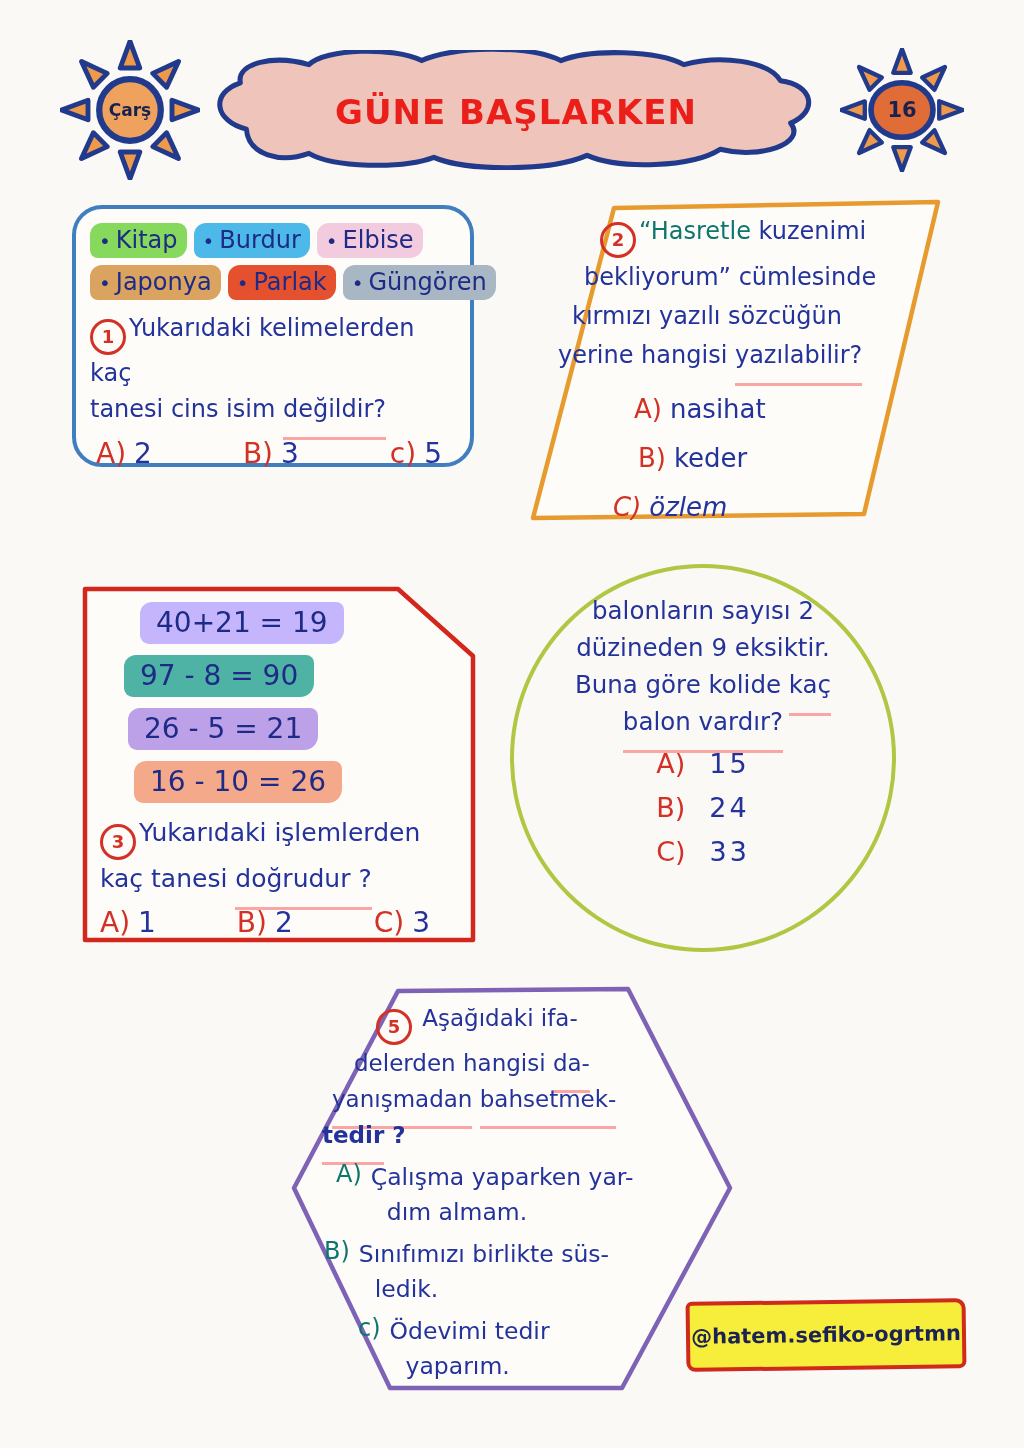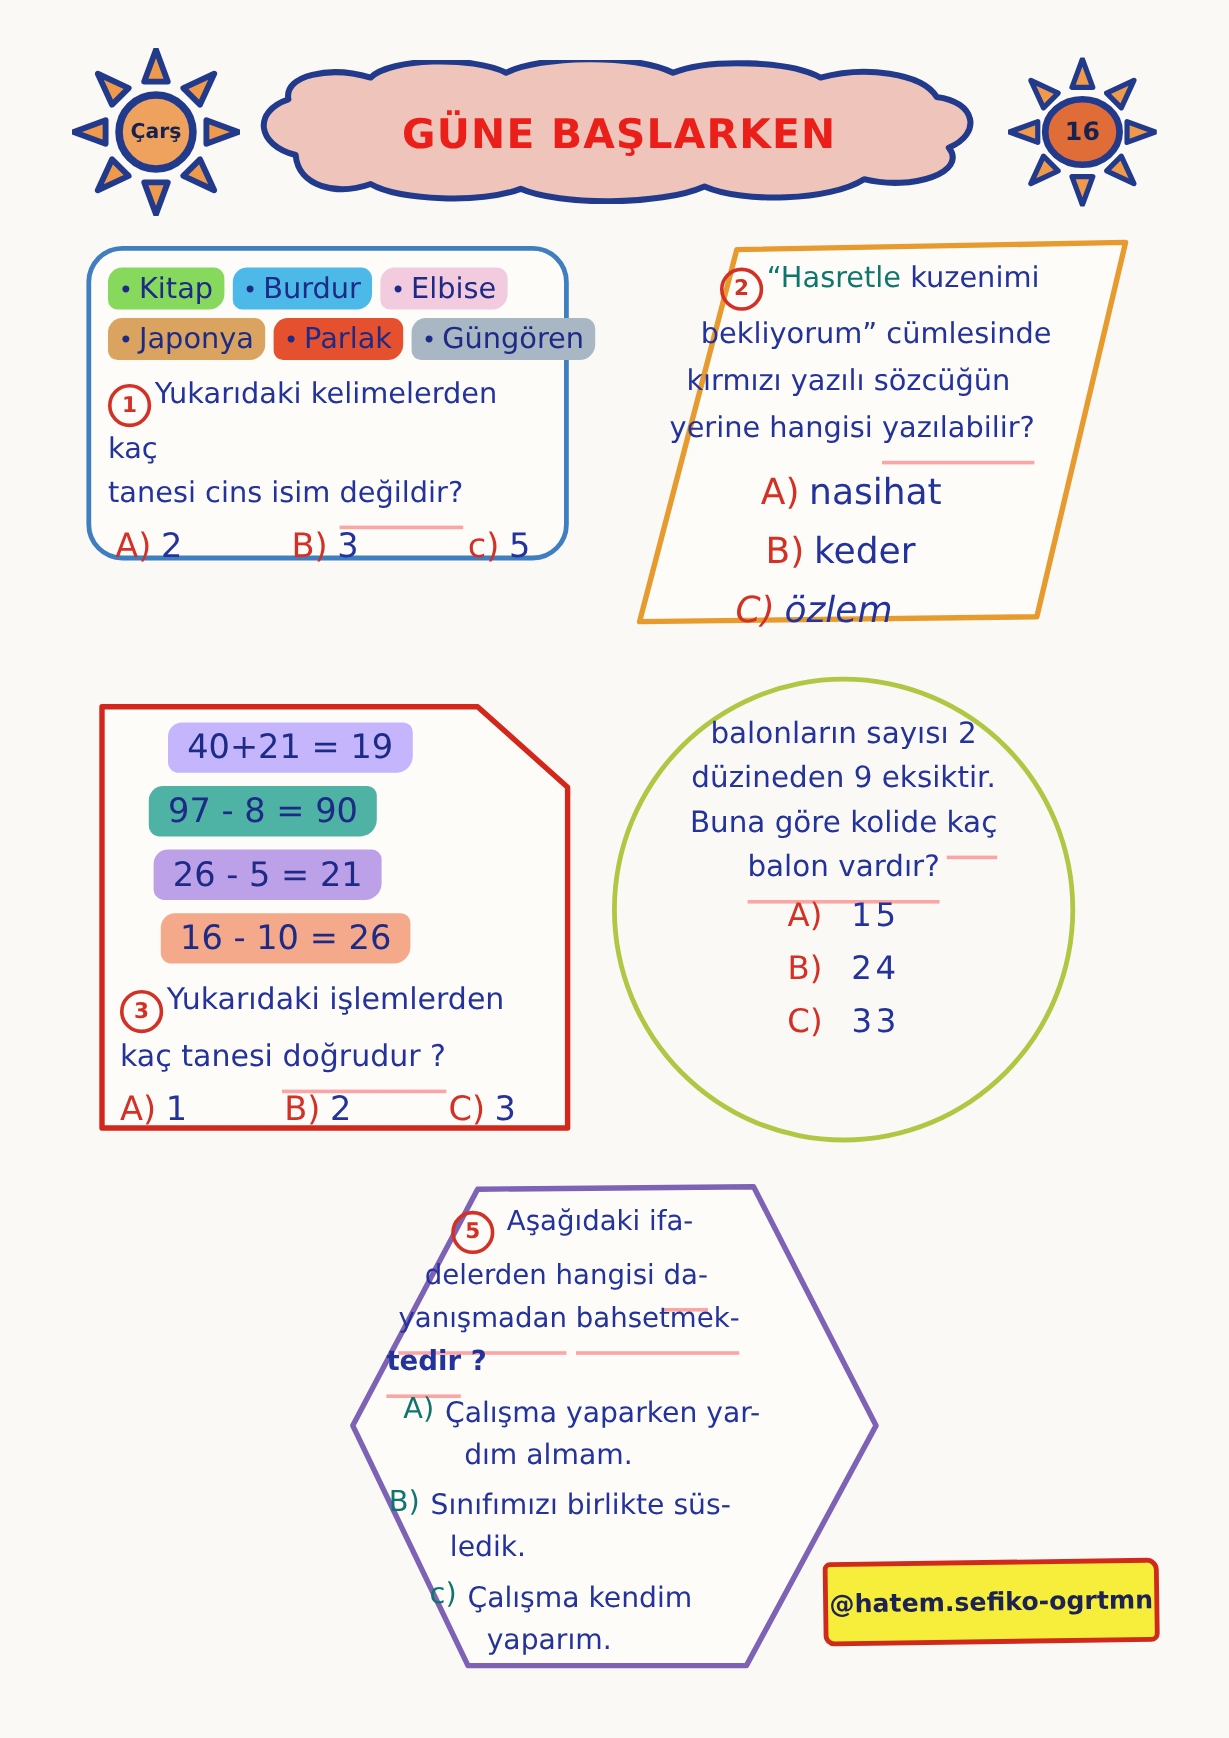--- a/index.html
+++ b/index.html
@@ -62,21 +62,21 @@
   .opt .ov { color:#24339b; }
 
   
   .q2-svg { left:518px; top:194px; width:432px; height:334px; }
   .q2c { left:538px; top:212px; width:404px; font-size:24px; }
   .q2c .ln { line-height:39px; white-space:nowrap; }
   .q2-ln1 { margin-left:62px; }
   .q2-ln2 { margin-left:46px; }
   .q2-ln3 { margin-left:34px; }
   .q2-ln4 { margin-left:20px; }
-  .q2-opts { margin-top:10px; font-size:30px; }
+  .q2-opts { margin-top:10px; font-size:26px; }
   .q2-opts .opt { display:block; line-height:49px; }
   .q2-opt-a { margin-left:96px; }
   .q2-opt-b { margin-left:100px; }
   .q2-opt-c { margin-left:75px;font-style:italic; }
 
   
   .q3-svg { left:82px; top:586px; width:396px; height:358px; }
   .q3c { left:100px; top:602px; width:358px; }
   .eq-row { margin-bottom:11px; font-size:28px; }
   .eq-chip { display:inline-block; padding:4px 16px 5px; border-radius:12px 8px 14px 9px; color:#1d2b86; white-space:nowrap; }
@@ -270,19 +270,19 @@
   <div class="q5-opt q5-opt-a">
     <span class="ol redink">A)</span>
     <span><span class="line">Çalışma yaparken yar-</span><br><span class="line line2">dım almam.</span></span>
   </div>
   <div class="q5-opt q5-opt-b">
     <span class="ol redink">B)</span>
     <span><span class="line">Sınıfımızı birlikte süs-</span><br><span class="line line2">ledik.</span></span>
   </div>
   <div class="q5-opt q5-opt-c">
     <span class="ol redink">c)</span>
-    <span><span class="line">Çalışma kendim</span><br><span class="line line2">yaparım.</span></span>
+    <span><span class="line">Ödevimi tedir</span><br><span class="line line2">yaparım.</span></span>
   </div>
 </div>
 
 <div class="abs badge">
   <span>@hatem.sefiko-ogrtmn</span>
 </div>
 
 </body></html>

